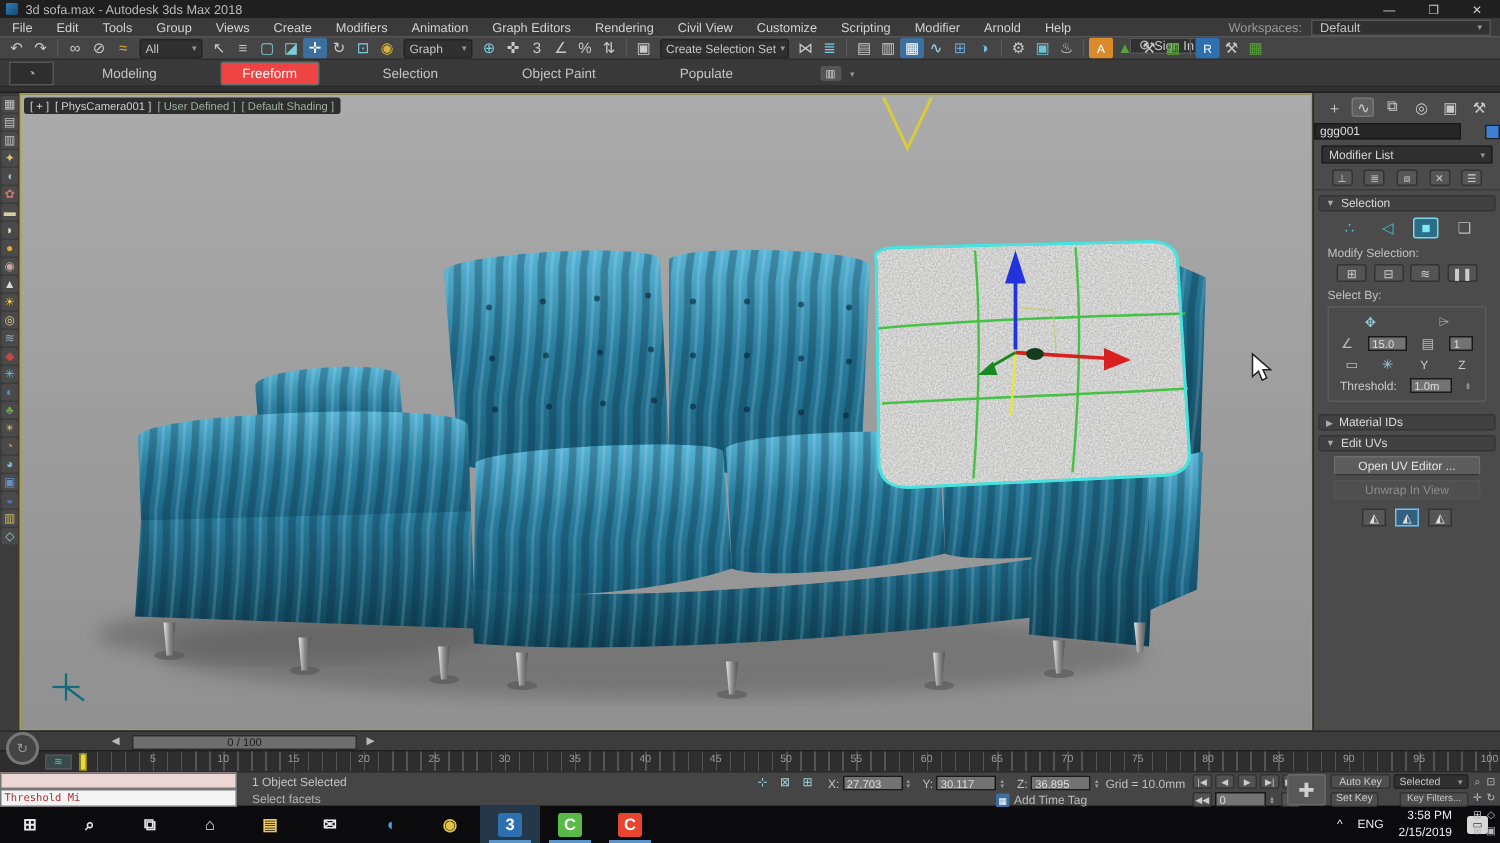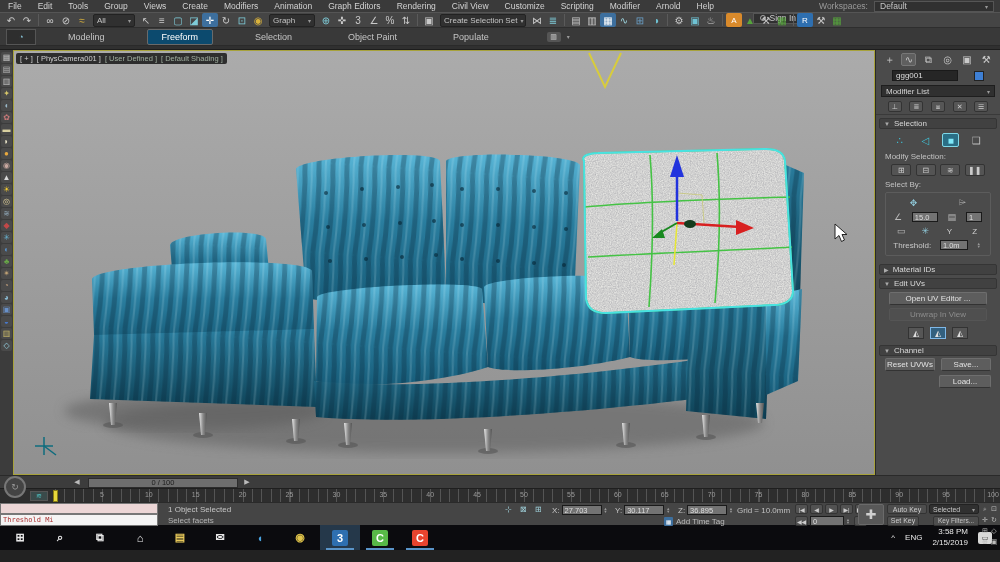--- a/index.html
+++ b/index.html
@@ -26,41 +26,41 @@
   .tb-icon { width:16px; height:14px; display:inline-flex; align-items:center; justify-content:center; color:#c9c9c9; font-size:10px; border-radius:2px; flex:0 0 auto; }
   .tb-icon.active { background:#3d6f9e; color:#fff; }
   .tb-sep { width:1px; height:12px; background:#2c2c2c; border-right:1px solid #5a5a5a; margin:0 3px; flex:0 0 auto; }
   .tb-dd { height:13px; background:#303030; border:1px solid #222; border-radius:2px; color:#c5c5c5; font-size:8px; display:inline-flex; align-items:center; justify-content:space-between; padding:0 3px; margin:0 3px; flex:0 0 auto; overflow:hidden; white-space:nowrap; }
   .tb-caret { font-size:6px; color:#999; margin-left:3px; }
 
   
   .ribbon { height:18px; background:#393939; display:flex; align-items:center; font-size:9px; color:#c4c4c4; border-bottom:1px solid #2a2a2a; }
   .ribbon-ico { width:30px; height:16px; background:#2e2e2e; border:1px solid #555; margin:0 4px 0 6px; display:flex; align-items:center; justify-content:center; color:#7fb6c9; font-size:9px; }
   .rib-tab { padding:2px 14px; margin:0 14px; }
-  .rib-tab.active { background:#0c4a6e; border:1px solid #6a6a6a; border-radius:2px; color:#fff; }
+  .rib-tab.active { background:#ef4444; border:1px solid #6a6a6a; border-radius:2px; color:#fff; }
   .rib-overflow { margin-left:30px; display:flex; align-items:center; gap:3px; }
   .rib-cam { width:14px; height:10px; background:#555; border-radius:2px; display:flex; align-items:center; justify-content:center; font-size:7px; color:#ddd; }
   .ribbon-strip { height:4px; background:#303030; border-bottom:1px solid #1d1d1d; }
 
   
   .main { display:flex; height:425px; background:#3c3c3c; }
   .left-col { width:13px; background:#3c3c3c; display:flex; flex-direction:column; align-items:center; padding-top:2px; gap:1px; overflow:hidden; }
   .lt-icon { width:11px; height:11px; display:flex; align-items:center; justify-content:center; font-size:8px; background:#4a4a4a; border-radius:2px; flex:0 0 auto; }
 
   .viewport { position:relative; width:862px; height:425px; background:linear-gradient(#ababab,#909090); border:1px solid #a7a23b; overflow:hidden; }
   .vp-label { position:absolute; top:2px; left:2px; background:rgba(10,10,10,.78); color:#cfcfcf; font-size:7.5px; padding:1px 4px; border-radius:2px; display:flex; gap:4px; }
   .vp-label .dim { color:#9fae9f; }
   .cursor { position:absolute; left:820px; top:172px; }
 
   
   .cmd { width:125px; background:#4b4b4b; color:#c9c9c9; font-size:8px; border-left:1px solid #2a2a2a; overflow:hidden; position:relative; }
   .cmd-tabs { display:flex; justify-content:space-around; padding:3px 4px 2px; }
   .cmd-tab { width:15px; height:13px; display:flex; align-items:center; justify-content:center; color:#c9c9c9; font-size:10px; border-radius:2px; }
   .cmd-tab.active { background:#5f5f5f; border:1px solid #777; }
-  .name-row { display:flex; align-items:center; gap:16px; padding:2px 16px; }
+  .name-row { display:flex; align-items:center; gap:16px; padding:2px 0; }
   .name-field { flex:1; background:#262626; border:1px solid #1a1a1a; height:11px; color:#ddd; font-size:8px; padding:0 3px; display:flex; align-items:center; }
   .color-swatch { width:10px; height:10px; background:#3e7fd4; border:1px solid #222; }
   .mod-list { margin:2px 5px; background:#303030; border:1px solid #1e1e1e; height:12px; display:flex; align-items:center; justify-content:space-between; padding:0 4px; color:#d5d5d5; }
   .stack { margin:3px 5px; height:68px; background:#3a3a3a; border:1px solid #8a8a8a; }
   .stack-row { display:flex; align-items:center; height:12px; gap:3px; padding:0 3px; color:#ddd; }
   .stack-row.selected { background:#7a7a7a; color:#fff; }
   .stack-eye { width:9px; font-size:7px; color:#ddd; }
   .stack-arrow { font-size:6px; color:#bbb; }
   .stack-btns { display:flex; justify-content:space-around; padding:2px 8px; border-bottom:1px solid #3a3a3a; }
   .stack-btn { width:14px; height:11px; background:#565656; border:1px solid #333; border-radius:2px; display:flex; align-items:center; justify-content:center; font-size:7px; color:#ccc; }
@@ -135,20 +135,29 @@
   .tk-ico .underline { position:absolute; bottom:0; left:6px; right:6px; height:2px; background:#5a94c8; }
   .tk-right { margin-left:auto; display:flex; align-items:center; gap:10px; padding-right:8px; color:#e8e8e8; font-size:8px; }
   .tk-time { text-align:right; line-height:1.3; }
   .tray-ico { width:14px; height:12px; background:#d8d8d8; border-radius:2px; color:#333; font-size:7px; display:flex; align-items:center; justify-content:center; }
 </style>
 </head>
 <body>
 
 <div class="app">
 
+  <div class="titlebar">
+    <span class="app-ico"></span>
+    <span>3d sofa.max - Autodesk 3ds Max 2018</span>
+    <span class="win-btns">
+      <span>—</span>
+      <span>❐</span>
+      <span>✕</span>
+    </span>
+  </div>
 
   <div class="menubar">
     <span style="display:flex;">
         <span class="menu-item">File</span>
         <span class="menu-item">Edit</span>
         <span class="menu-item">Tools</span>
         <span class="menu-item">Group</span>
         <span class="menu-item">Views</span>
         <span class="menu-item">Create</span>
         <span class="menu-item">Modifiers</span>
@@ -538,33 +547,20 @@
         </div>
         <div class="cmd-btn">Open UV Editor ...</div>
         <div class="cmd-btn disabled">Unwrap In View</div>
         <div class="uvico-row">
           <span class="uvico">◭</span>
           <span class="uvico active">◭</span>
           <span class="uvico">◭</span>
         </div>
       </div>
 
-      <div class="rollout">
-        <div class="roll-head">
-          <span class="rh-caret">▼</span>
-          <span>Channel</span>
-        </div>
-        <div class="chan-row">
-          <div class="cmd-btn">Reset UVWs</div>
-          <div class="cmd-btn">Save...</div>
-        </div>
-        <div class="chan-row" style="justify-content:flex-end;">
-          <div class="cmd-btn" style="flex:0 0 52px">Load...</div>
-        </div>
-      </div>
     </div>
   </div>
 
   <div class="timeslider">
     <div class="circle-ico">↻</div>
     <span class="ts-arrow" style="left:72px">◀</span>
     <div class="ts-box">0 / 100</div>
     <span class="ts-arrow" style="left:242px">▶</span>
   </div>
 

